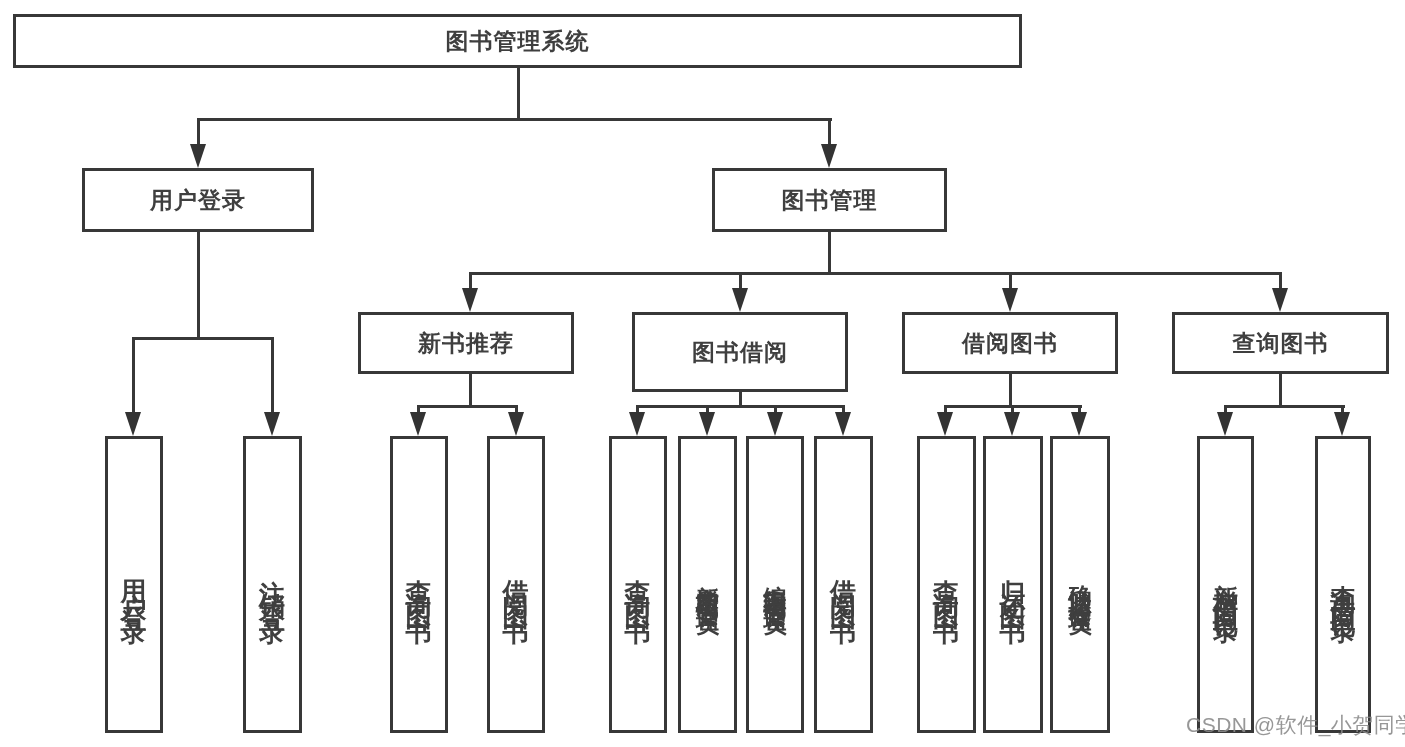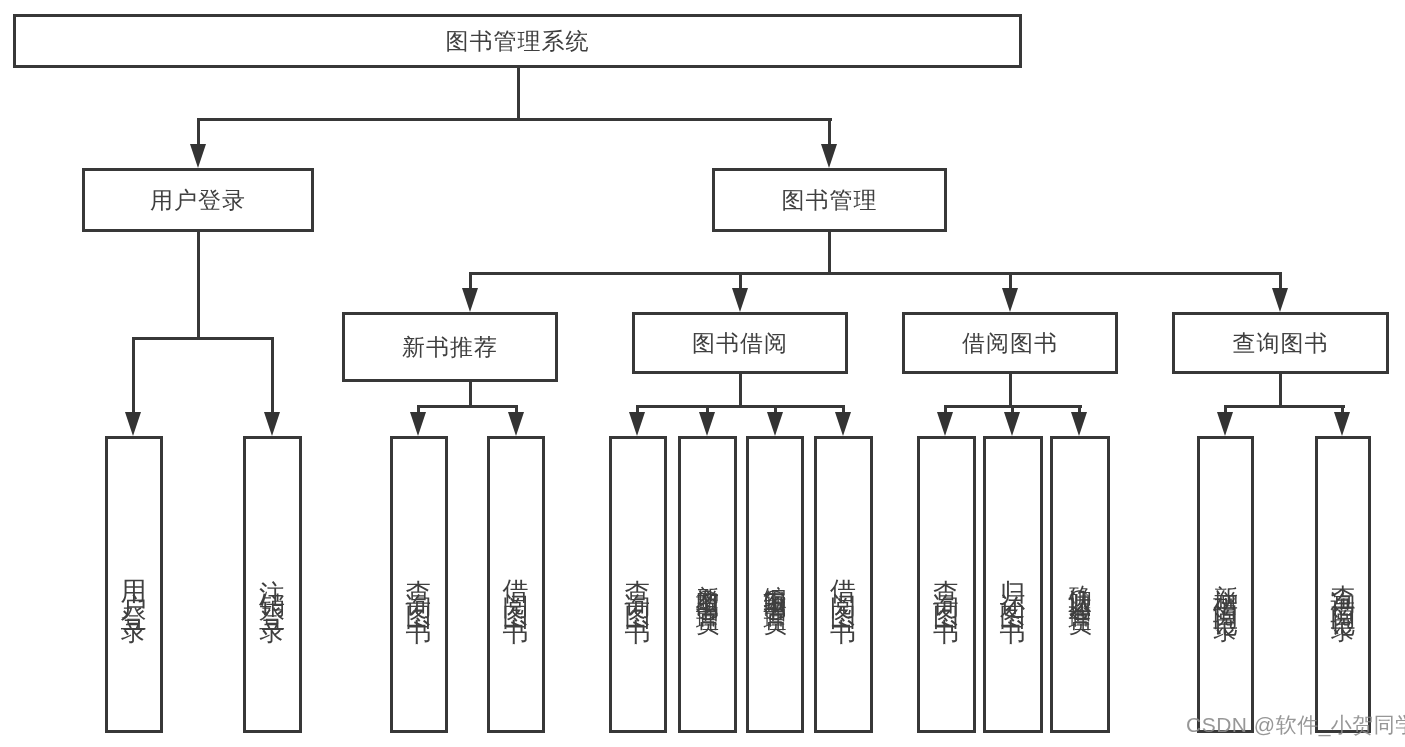--- a/index.html
+++ b/index.html
@@ -1,21 +1,21 @@
 <!DOCTYPE html>
 <html><head>
 <meta charset="utf-8">
 <style>
   html,body{margin:0;padding:0;background:#ffffff;}
   body{width:1405px;height:747px;position:relative;overflow:hidden;
        font-family:"Liberation Sans",sans-serif;color:#3f3f3f;}
   .canvas{position:absolute;inset:0;}
   .box{position:absolute;background:#fff;border:3px solid #383838;box-sizing:border-box;
        display:flex;align-items:center;justify-content:center;text-align:center;
-       color:#3f3f3f;z-index:2;}
+       color:#3f3f3f;z-index:2;font-weight:bold;}
   .node{font-size:23px;letter-spacing:1px;}
   .root{font-size:23px;letter-spacing:1px;}
   .leaf{z-index:2;}
   .vtext{writing-mode:vertical-rl;text-orientation:mixed;line-height:1;display:block;}
   .t4{font-size:26px;letter-spacing:13px;}
   .t6{font-size:25px;letter-spacing:7px;}
   .t9{font-size:23px;letter-spacing:4px;}
   .hline{position:absolute;height:3px;background:#383838;z-index:1;}
   .vline{position:absolute;width:3px;background:#383838;z-index:1;}
   .arrow{position:absolute;width:0;height:0;z-index:1;
@@ -34,25 +34,25 @@
   </div>
 
   <div class="box node" style="left:82px;top:168px;width:232px;height:64px;">
     <span>用户登录</span>
   </div>
 
   <div class="box node" style="left:712px;top:168px;width:235px;height:64px;justify-content:center;">
     <span>图书管理</span>
   </div>
 
-  <div class="box node" style="left:342px;top:312px;width:216px;height:70px;">
+  <div class="box node" style="left:358px;top:312px;width:216px;height:62px;">
     <span>新书推荐</span>
   </div>
 
-  <div class="box node" style="left:632px;top:312px;width:216px;height:62px;">
+  <div class="box node" style="left:632px;top:312px;width:216px;height:80px;">
     <span>图书借阅</span>
   </div>
 
   <div class="box node" style="left:902px;top:312px;width:216px;height:62px;">
     <span>借阅图书</span>
   </div>
 
   <div class="box node" style="left:1172px;top:312px;width:217px;height:62px;">
     <span>查询图书</span>
   </div>

